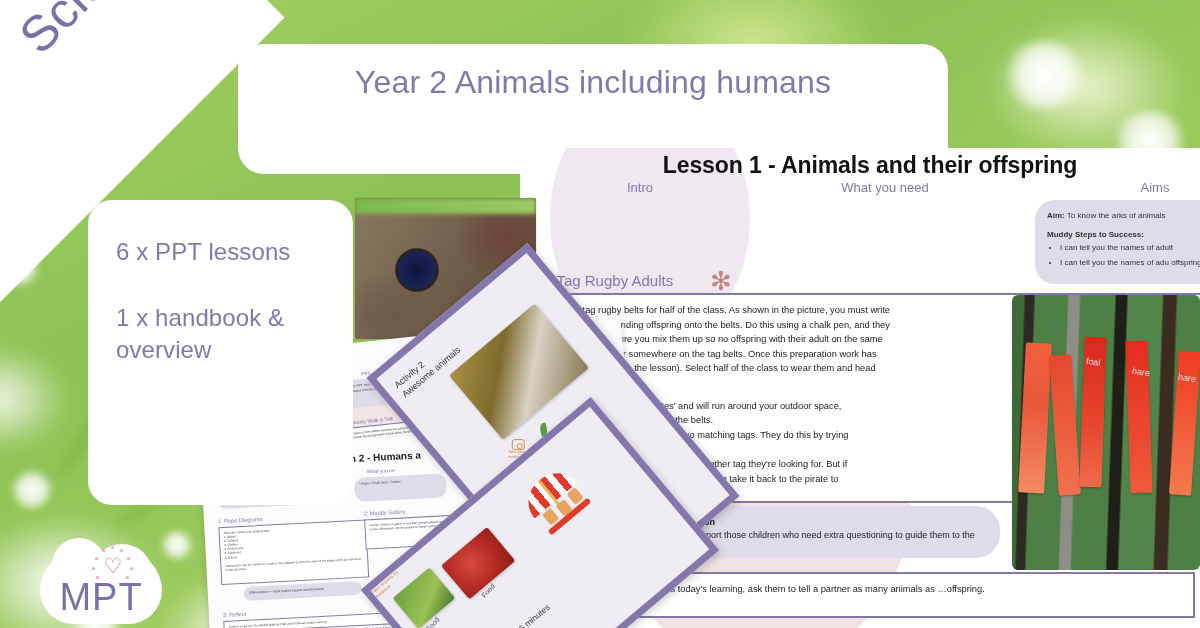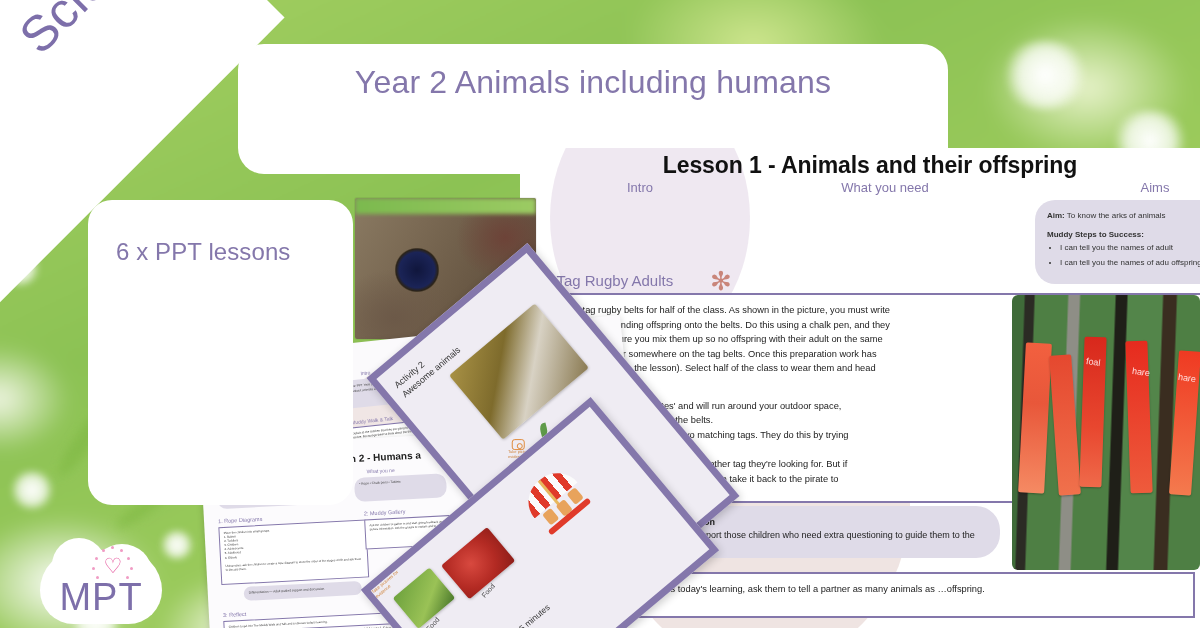--- a/index.html
+++ b/index.html
@@ -506,20 +506,21 @@
     <div>on each station.</div>
     <div>1. Teeth brushing station</div>
     <div>2. Mindfulness station</div>
     <div>…cise station</div>
     <div>…ourselves</div>
   </div>
 </div>
 
 <div id="features-card">
   <div class="feat">6 x PPT lessons</div>
+  <div class="feat">1 x handbook &amp; overview</div>
 </div>
 
 <div id="mpt-logo">
   <div class="puff1"></div>
   <div class="puff2"></div>
   <div class="cloud"></div>
   <div class="rays">
     <div class="ray" style="left:21px;top:0px"></div>
     <div class="ray" style="left:12px;top:3px"></div>
     <div class="ray" style="left:30px;top:3px"></div>

